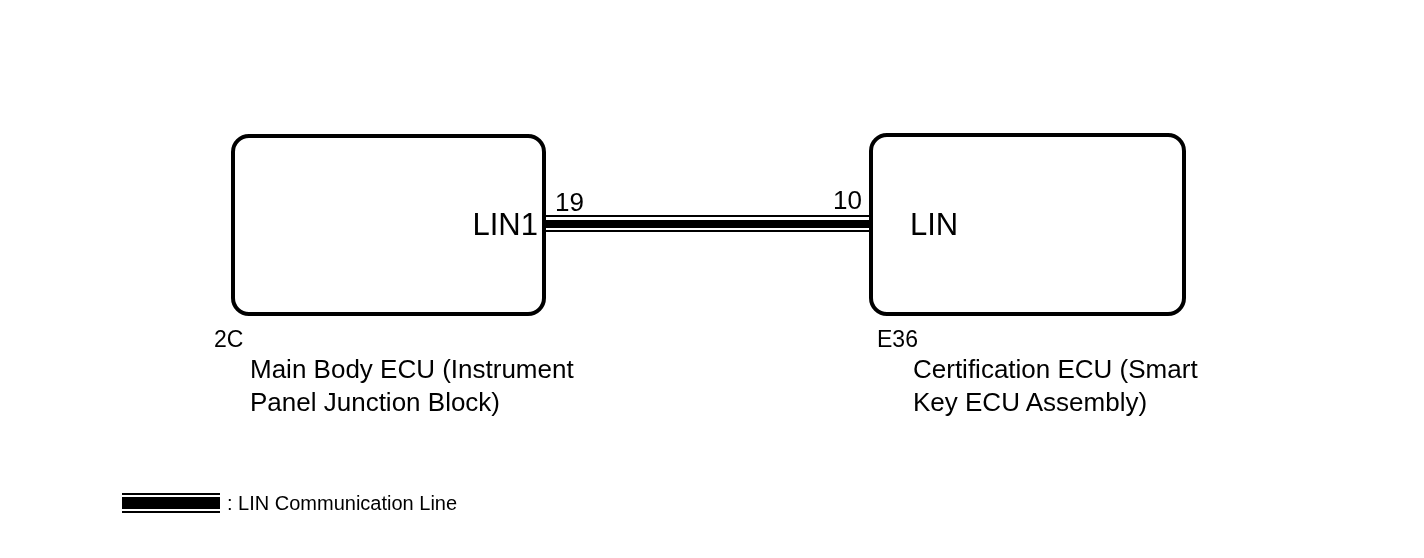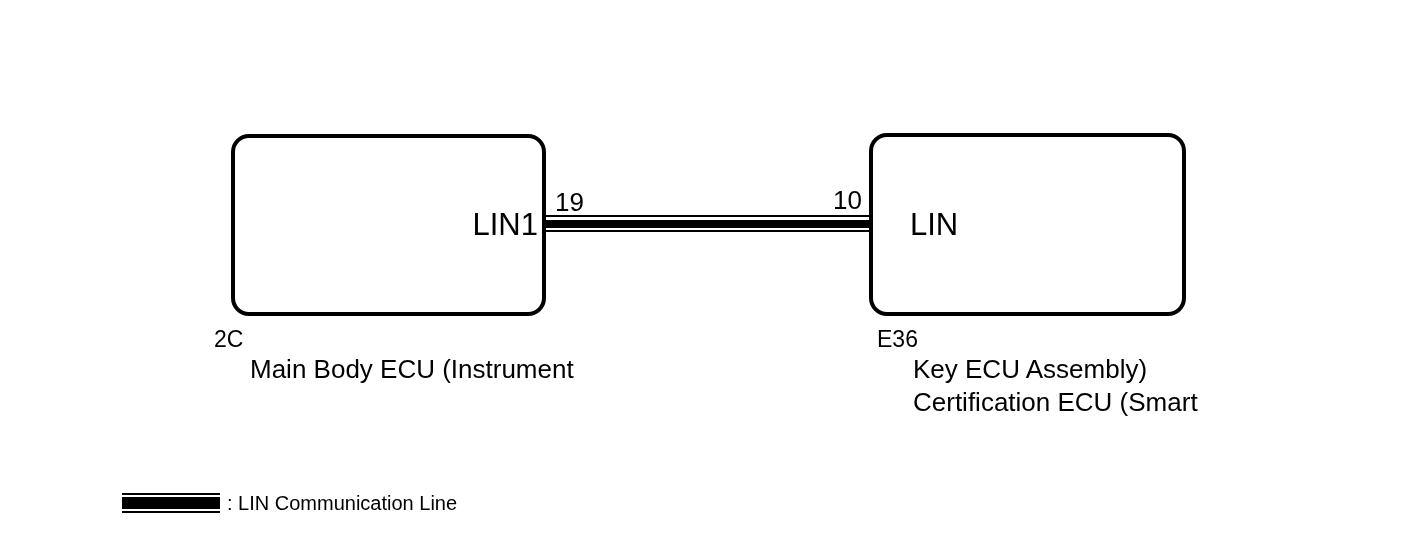--- a/index.html
+++ b/index.html
@@ -112,31 +112,32 @@
 <body>
 
 <div>
 
   <div class="node-box left"></div>
   <div class="port-label left">LIN1</div>
   <div class="pin-label left">19</div>
   <div class="caption left">
     <div class="node-id">2C</div>
     <div class="node-name-line">Main Body ECU (Instrument</div>
+    <div class="node-name-line">Panel Junction Block)</div>
   </div>
 
   <div class="lin-line"></div>
 
   <div class="node-box right"></div>
   <div class="port-label right">LIN</div>
   <div class="pin-label right">10</div>
   <div class="caption right">
     <div class="node-id">E36</div>
+    <div class="node-name-line">Certification ECU (Smart</div>
     <div class="node-name-line">Key ECU Assembly)</div>
-    <div class="node-name-line">Certification ECU (Smart</div>
   </div>
 
   <div>
     <div class="legend-swatch"></div>
     <div class="legend-label">: LIN Communication Line</div>
   </div>
 
 </div>
 
 </body></html>

